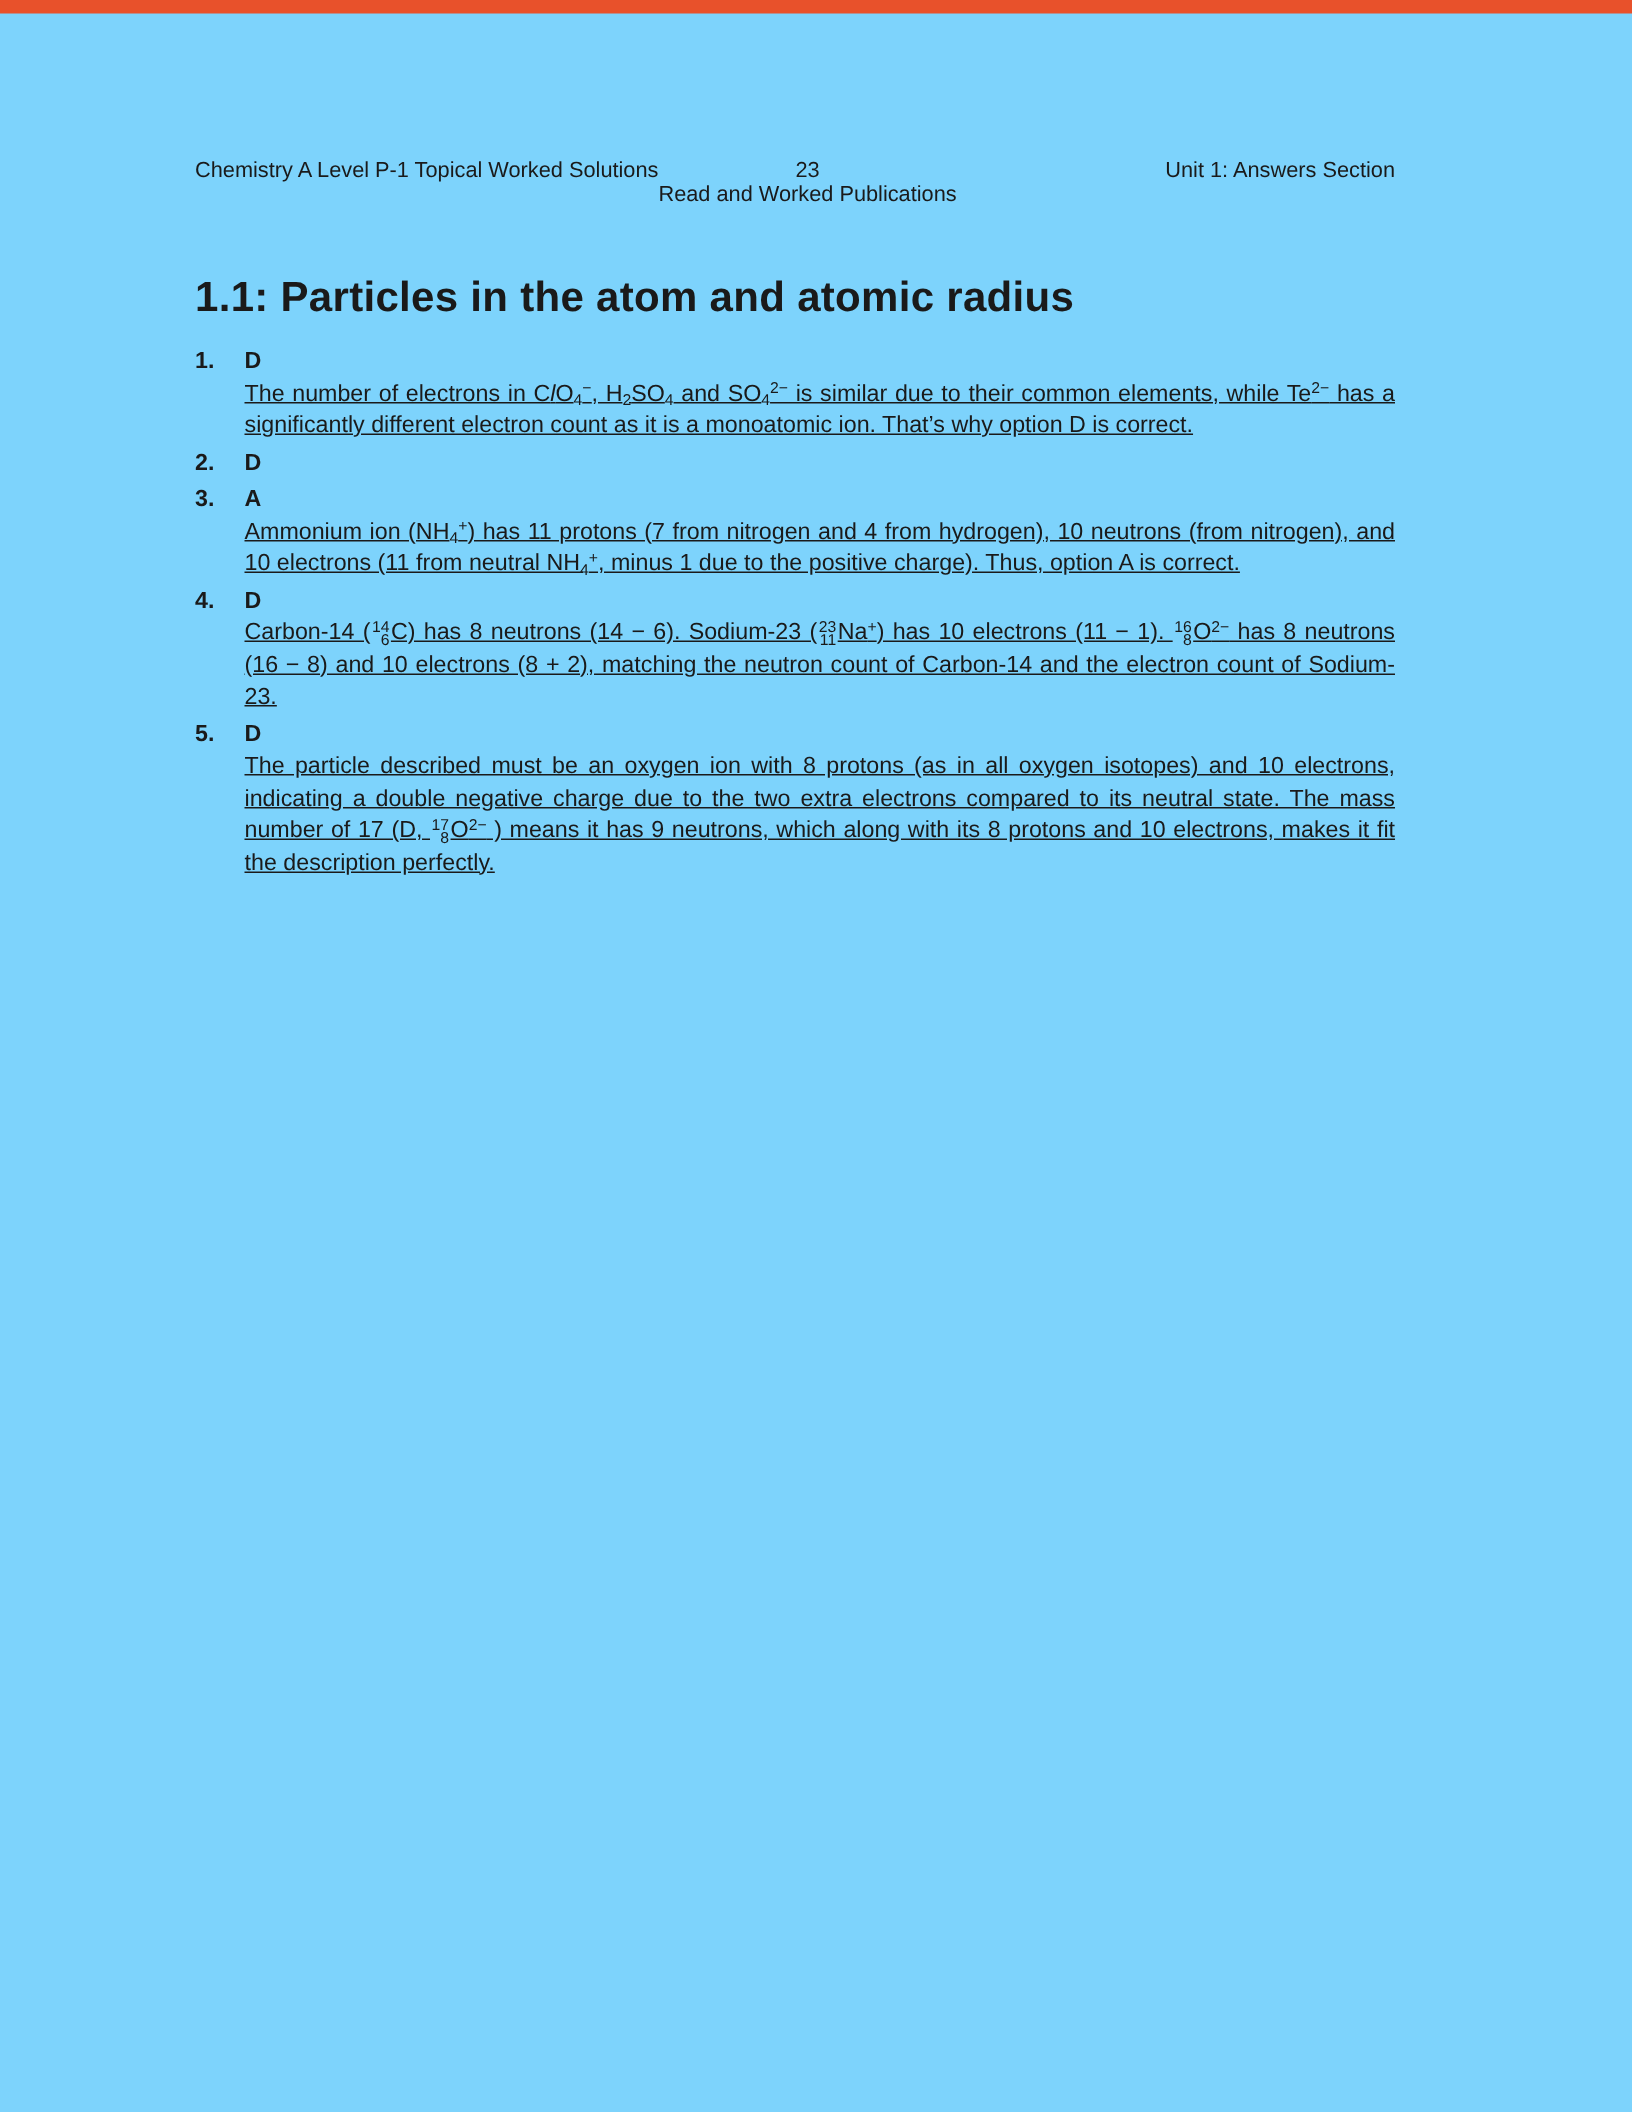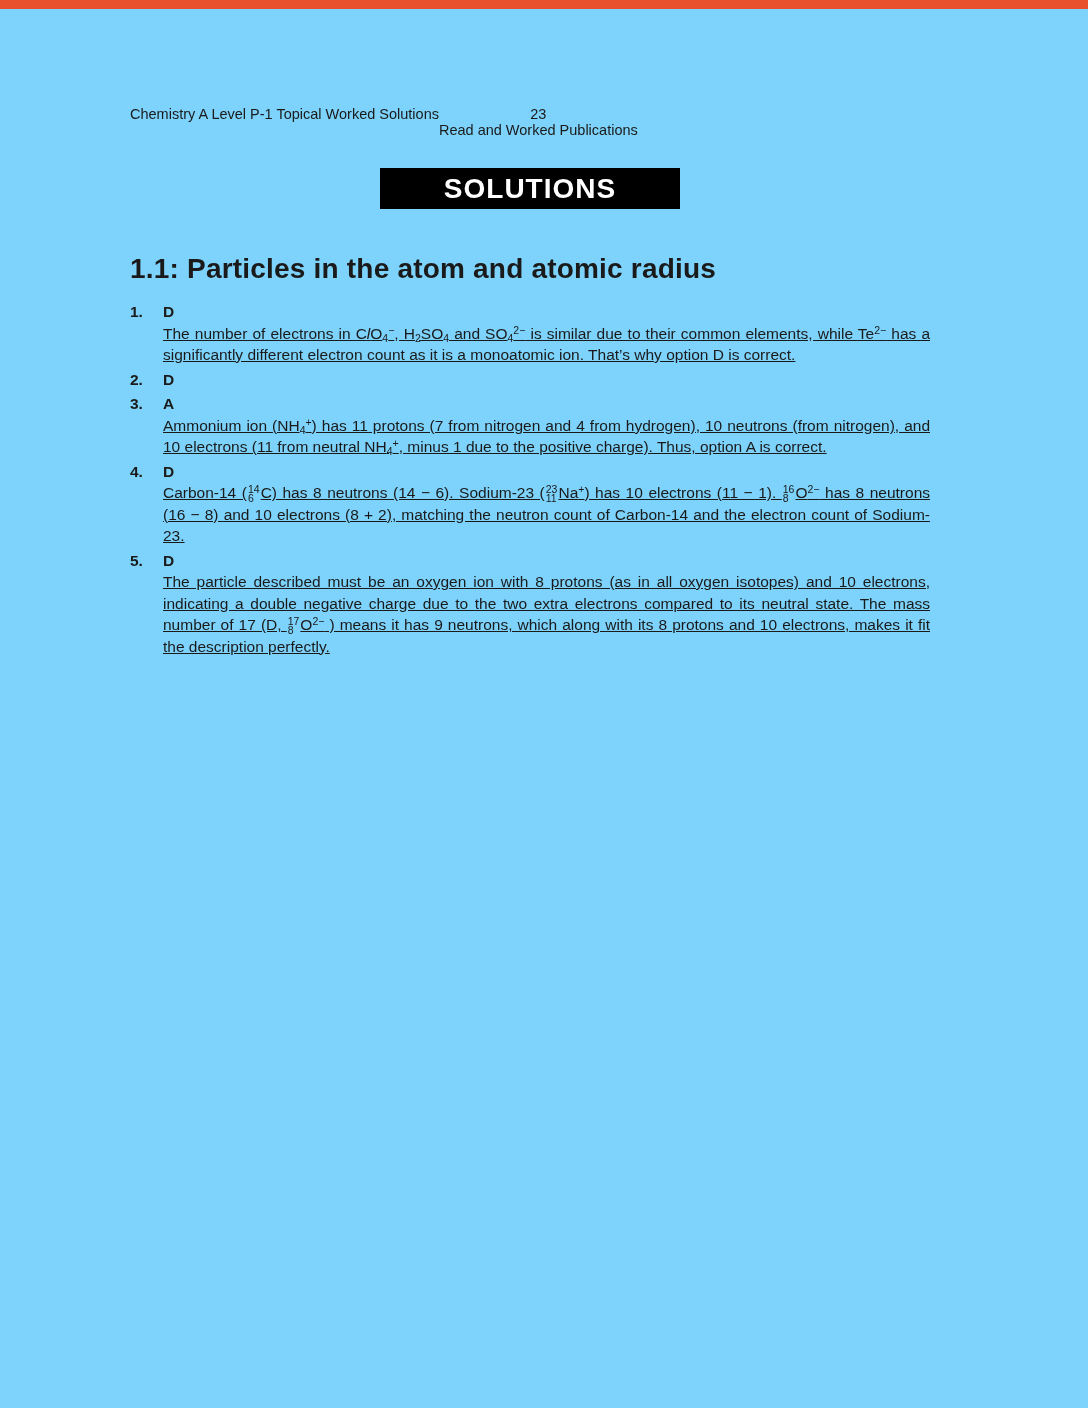--- a/index.html
+++ b/index.html
@@ -65,46 +65,44 @@
   .expl{
     font-size:15.5px;
     line-height:21.5px;
     text-align:justify;
     text-decoration:underline;
   }
   .expl sub{font-size:10.5px;vertical-align:-3px;line-height:0;}
   .expl sup{font-size:10.5px;vertical-align:5px;line-height:0;}
   .iso{
     display:inline-block;
-    text-align:left;
+    text-align:right;
     font-size:10.5px;
     line-height:9.5px;
     vertical-align:-4px;
     margin:0 1px;
   }
   .iso span{display:block;}
 </style>
 </head>
 <body>
 
 <div class="page">
   <div class="accent-bar" style="background: rgb(232, 81, 43);"></div>
   <div class="content">
 
     <div class="header">
       <div class="h-left">Chemistry A Level P-1 Topical Worked Solutions</div>
       <div class="h-center">
         <div class="pagenum">23</div>
         <div class="publisher">Read and Worked Publications</div>
       </div>
+      <div class="h-right">Unit 1: Answers Section</div>
     </div>
 
-    <div class="banner" style="background: rgb(0, 0, 0); color: rgb(255, 255, 255);">
-      <span>SOLUTIONS</span>
-    </div>
 
     <h1 class="section-title">1.1: Particles in the atom and atomic radius</h1>
 
     <div class="items">
 
       <div class="item">
         <div class="item-number">1.</div>
         <div class="item-body">
           <div class="answer">D</div>
           <div class="expl">The number of electrons in C<i>l</i>O<sub>4</sub><sup>−</sup>, H<sub>2</sub>SO<sub>4</sub> and SO<sub>4</sub><sup>2−</sup> is similar due to their common elements, while Te<sup>2−</sup> has a significantly different electron count as it is a monoatomic ion. That’s why option D is correct.</div>

